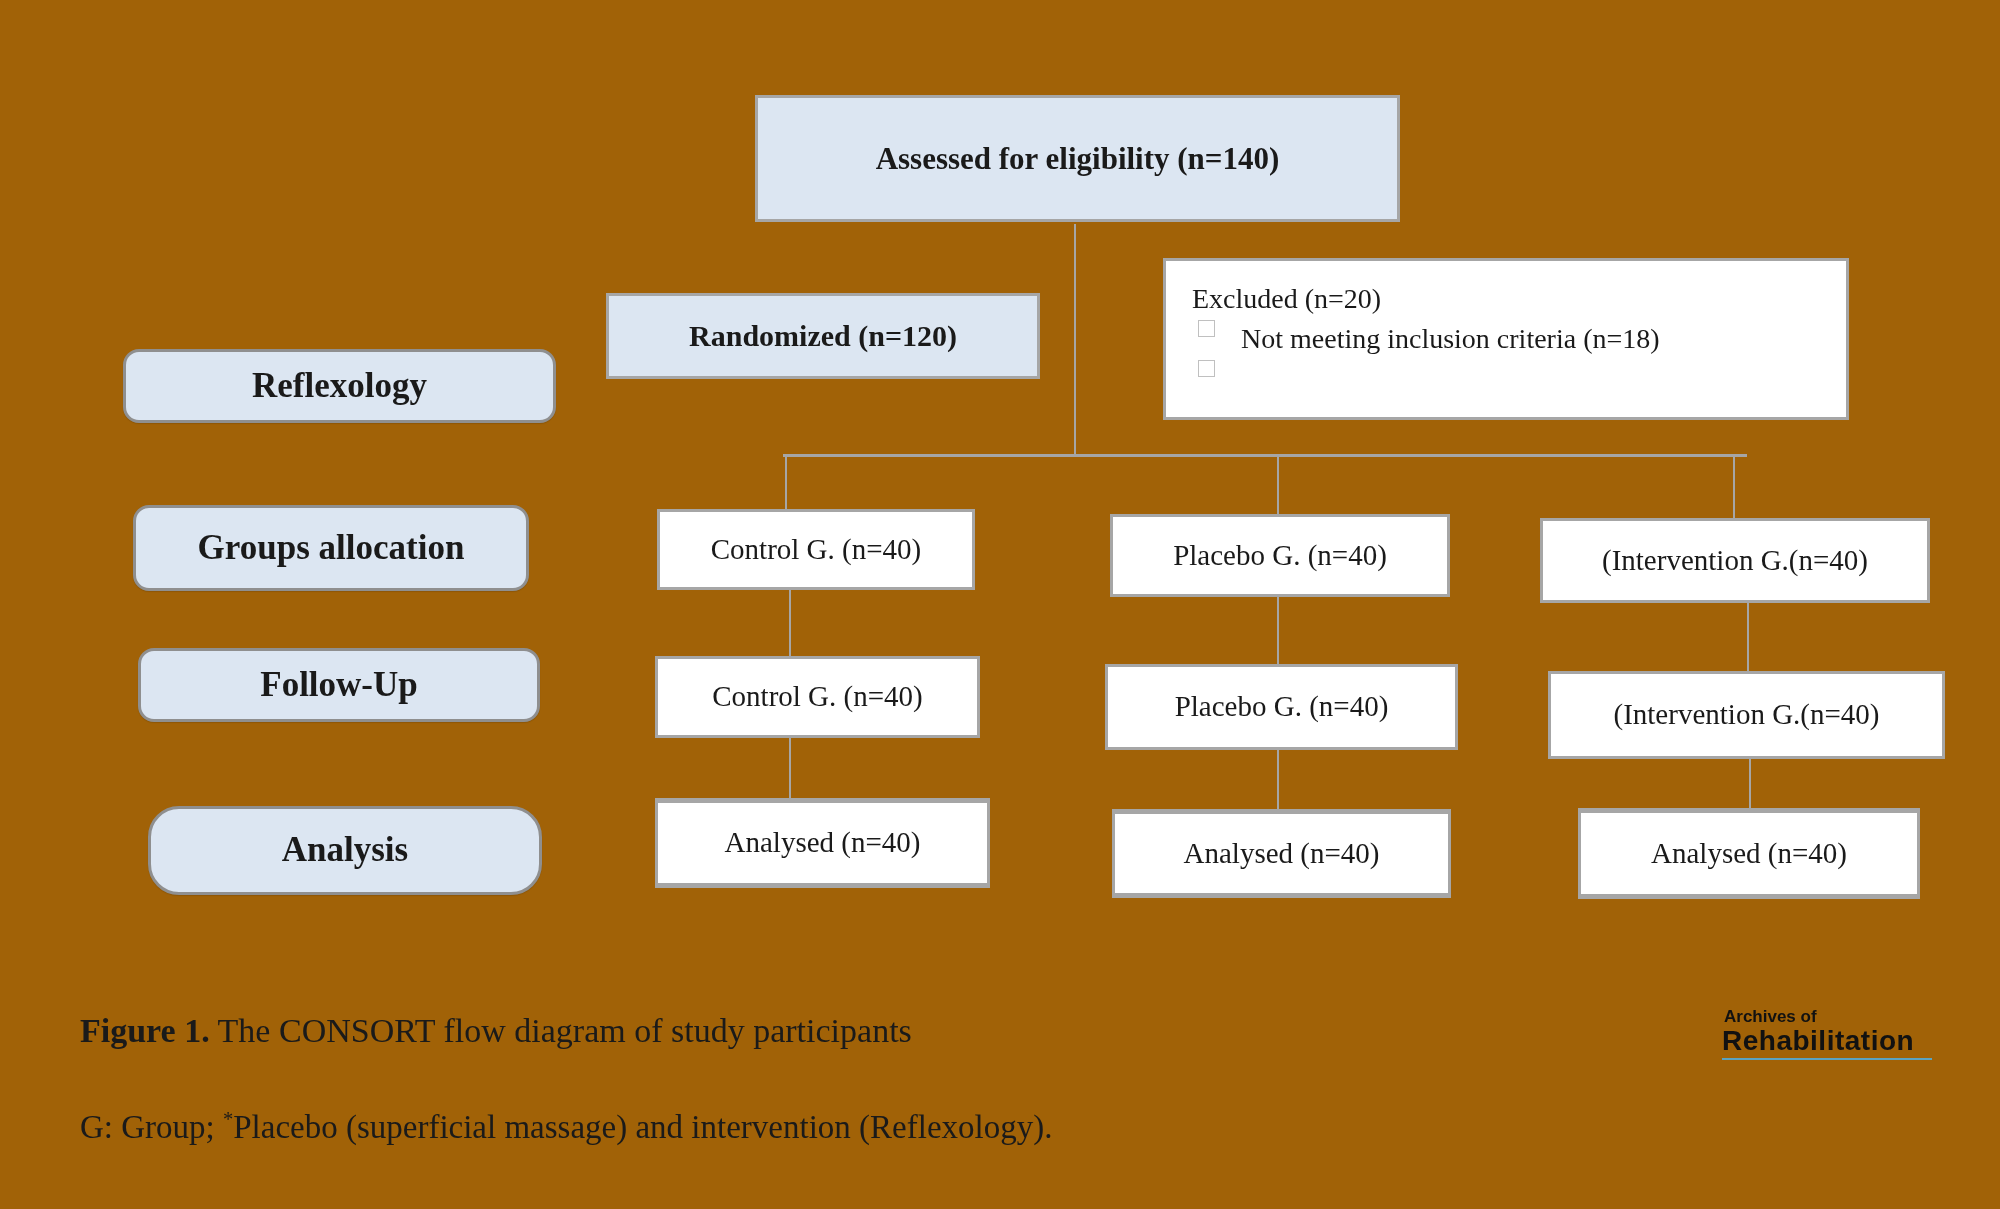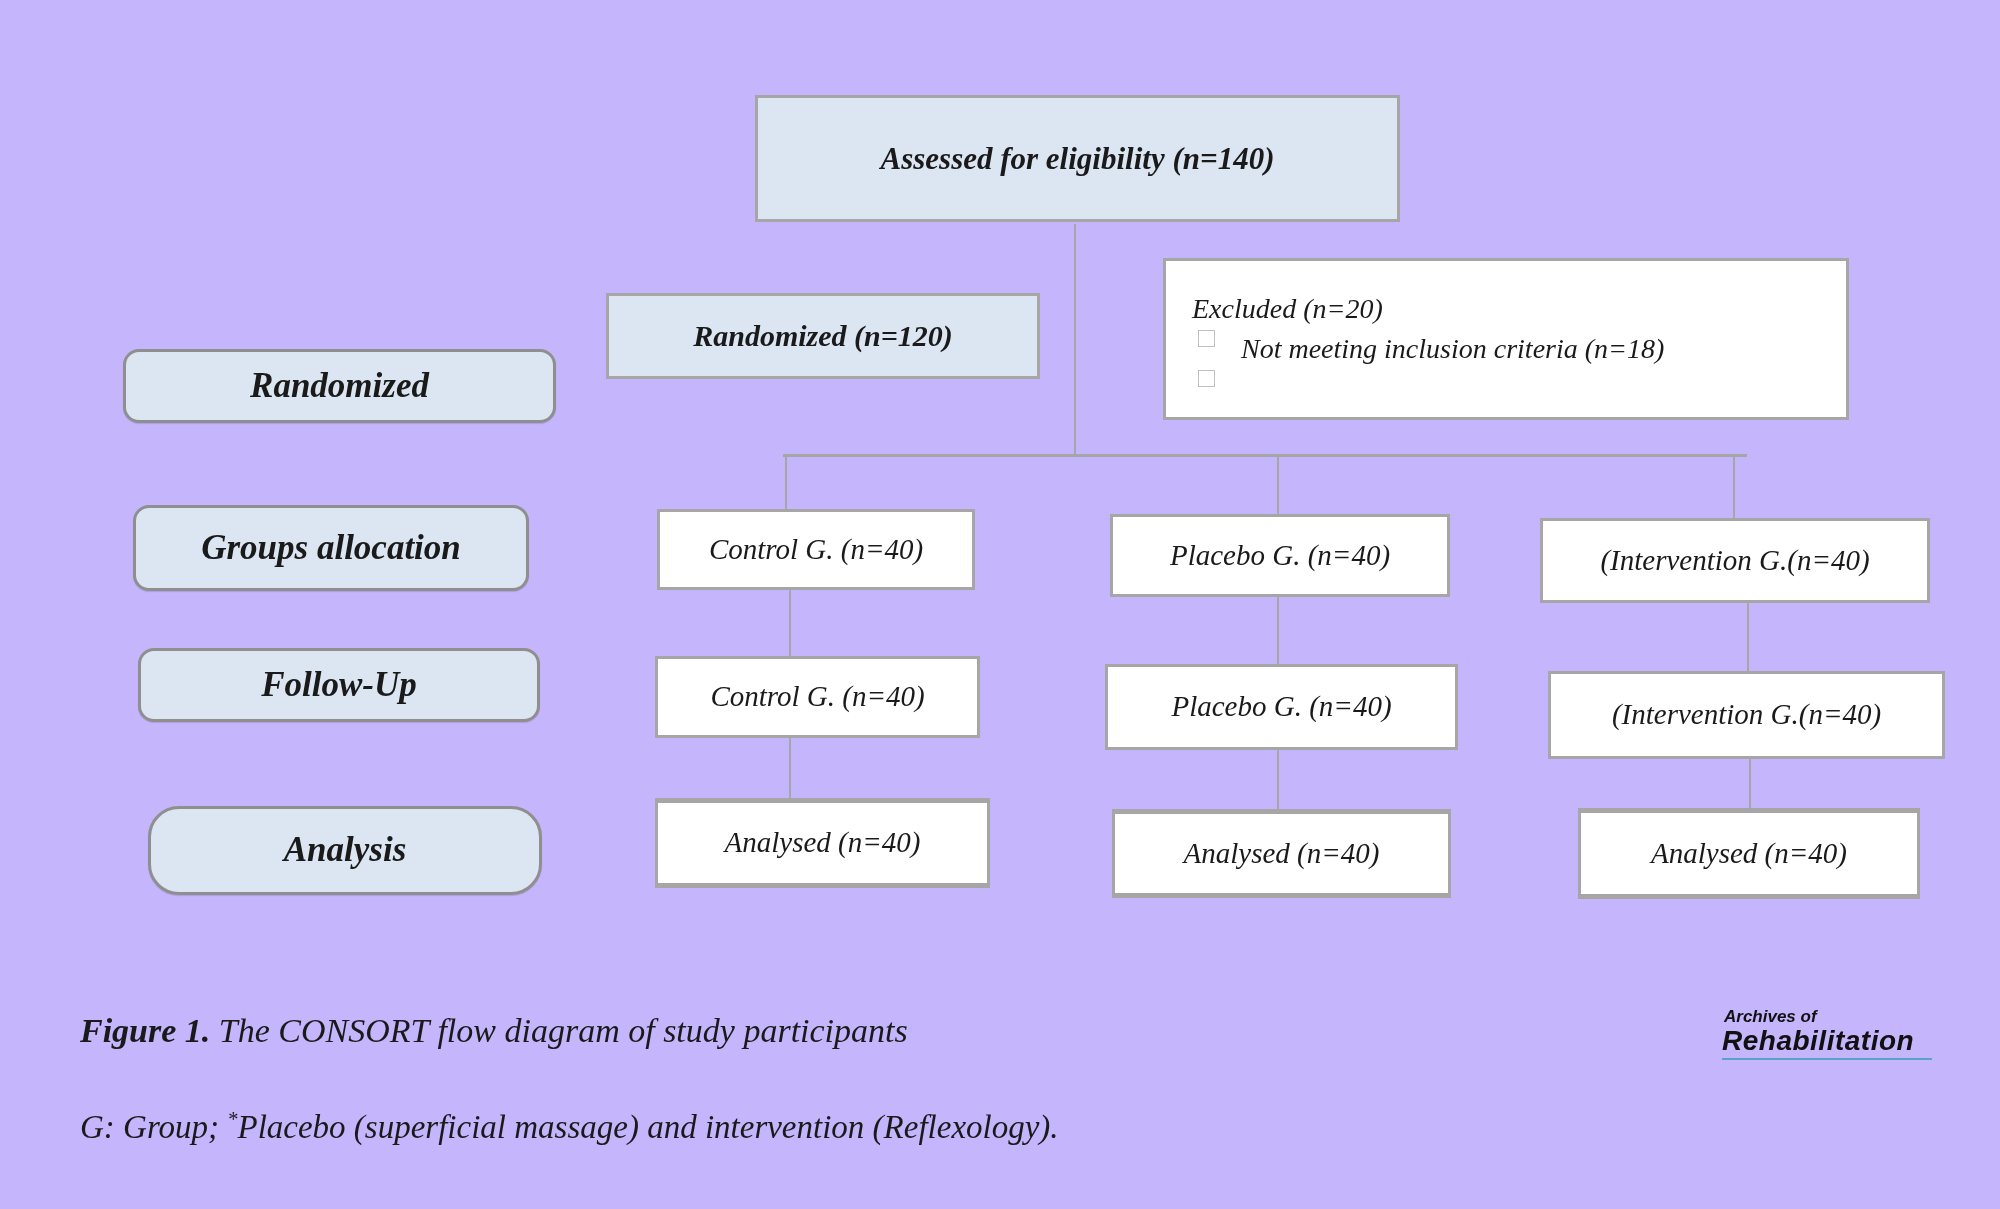--- a/index.html
+++ b/index.html
@@ -1,34 +1,34 @@
 <!DOCTYPE html>
 <html><head>
 <meta charset="utf-8">
 <style>
   html,body{margin:0;padding:0;background:#fff;}
   .canvas{
-    position:relative;width:2000px;height:1209px;background:#c4b5fd;overflow:hidden;
-    font-family:"Liberation Serif","DejaVu Serif",serif;color:#1a1a1a;font-style:italic;
+    position:relative;width:2000px;height:1209px;background:#a16207;overflow:hidden;
+    font-family:"Liberation Serif","DejaVu Serif",serif;color:#1a1a1a;
   }
   .box{
     position:absolute;display:flex;align-items:center;justify-content:center;
     text-align:center;box-sizing:border-box;background:#ffffff;
     border:3px solid #a6a6a6;font-size:29px;line-height:1.15;
   }
   .blue{background:#dce6f2;}
   .stage{
     border-radius:16px;border:3px solid #8f8f8f;font-weight:bold;font-size:35px;
     box-shadow:0 1px 1px rgba(0,0,0,0.12);
   }
   .bold{font-weight:bold;}
   .line{position:absolute;background:#a6a6a6;}
   .excluded-box{
     position:absolute;box-sizing:border-box;background:#fff;border:3px solid #a6a6a6;
-    font-size:28px;line-height:1.42;padding:28px 20px 10px 26px;
+    font-size:28px;line-height:1.42;padding:18px 20px 10px 26px;
   }
   .excluded-item{display:flex;align-items:flex-start;}
   .sq{
     display:inline-block;width:15px;height:15px;border:1.5px solid #c0c0c0;
     margin:0 26px 0 6px;flex:0 0 auto;position:relative;top:1px;background:#fff;
   }
   .caption{position:absolute;font-size:34px;white-space:nowrap;}
   .footnote{position:absolute;font-size:33px;white-space:nowrap;}
   .footnote sup{font-size:0.62em;}
   .logo{
@@ -65,21 +65,21 @@
       <span class="sq"></span>
       <span>Not meeting inclusion criteria (n=18)</span>
     </div>
     <div class="excluded-item">
       <span class="sq"></span>
     </div>
   </div>
 
   <div class="box blue bold" style="left:606px;top:293px;width:434px;height:86px;font-size:30px;">Randomized (n=120)</div>
 
-  <div class="box blue stage" style="left:123px;top:349px;width:433px;height:74px;">Randomized</div>
+  <div class="box blue stage" style="left:123px;top:349px;width:433px;height:74px;">Reflexology</div>
   <div class="box blue stage" style="left:133px;top:505px;width:396px;height:86px;text-align:center;">Groups allocation</div>
   <div class="box blue stage" style="left:138px;top:648px;width:402px;height:74px;">Follow-Up</div>
   <div class="box blue stage" style="left:148px;top:806px;width:394px;height:89px;border-radius:31px;">Analysis</div>
 
   <div class="box" style="left:657px;top:509px;width:318px;height:81px;">Control G. (n=40)</div>
   <div class="box" style="left:1110px;top:514px;width:340px;height:83px;">Placebo G. (n=40)</div>
   <div class="box" style="left:1540px;top:518px;width:390px;height:85px;">(Intervention G.(n=40)</div>
 
   <div class="box" style="left:655px;top:656px;width:325px;height:82px;">Control G. (n=40)</div>
   <div class="box" style="left:1105px;top:664px;width:353px;height:86px;">Placebo G. (n=40)</div>

